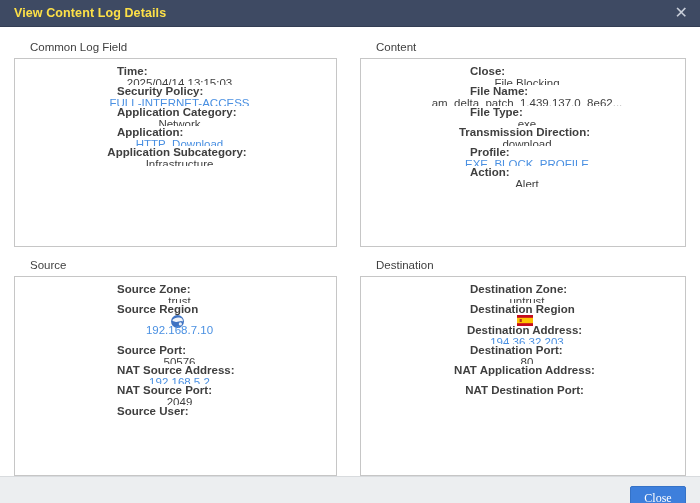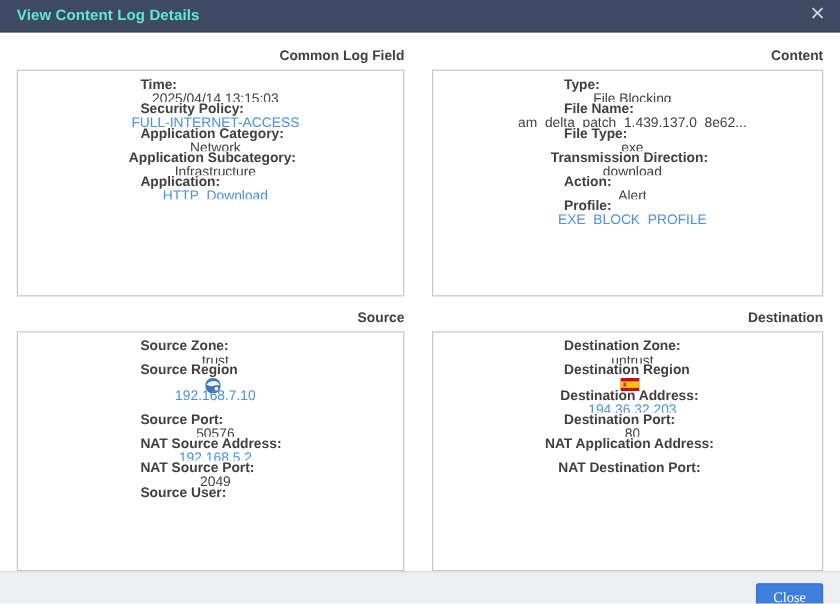--- a/index.html
+++ b/index.html
@@ -6,27 +6,27 @@
   html, body { width: 700px; height: 503px; }
   body { font-family: "Liberation Sans", sans-serif; background: #fff; overflow: hidden; }
 
   .dialog { width: 700px; height: 503px; display: flex; flex-direction: column; background: #fff; }
 
   .titlebar {
     flex: 0 0 27px; height: 27px; background: #3e4a63;
     display: flex; align-items: center; justify-content: space-between;
     padding: 0 12px 0 14px; border-bottom: 1px solid #343e54;
   }
-  .titlebar-title { color: #5eead4; font-size: 12.5px; font-weight: bold; letter-spacing: .1px; }
+  .titlebar-title { color: #fde047; font-size: 12.5px; font-weight: bold; letter-spacing: .1px; }
   .titlebar-x { color: #c9cfda; font-size: 16px; line-height: 1; cursor: pointer; font-weight: normal; }
 
   .content { flex: 1 1 auto; padding: 2px 14px 0 14px; }
   .grid { display: grid; grid-template-columns: 323px 326px; column-gap: 23px; }
 
-  .sec-title { font-size: 11.5px; font-weight: bold; color: #3f3f3f; margin: 12px 0 5px 16px; text-align: right; }
+  .sec-title { font-size: 11.5px; font-weight: normal; color: #3f3f3f; margin: 12px 0 5px 16px; }
   .box { border: 1px solid #c6c6c6; background: #fff; padding: 6px 8px 0 16px; overflow: hidden; }
   .box.tall { height: 189px; }
   .box.short { height: 200px; }
 
   .row { display: flex; align-items: center; height: 20.3px; font-size: 11.5px; color: #3f3f3f; white-space: nowrap; flex-direction: column; }
   .lbl { font-weight: bold; flex: 0 0 auto; min-width: 125px; padding-right: 5px; }
   .col-r .lbl { min-width: 114px; }
   .val { overflow: hidden; text-overflow: ellipsis; }
   .link { color: #4a90e2; cursor: pointer; }
   .icon { display: inline-flex; align-items: center; margin-right: 5px; flex: 0 0 auto; }
@@ -63,56 +63,56 @@
           </div>
           <div class="row">
             <span class="lbl">Security Policy:</span>
             <span class="val link">FULL-INTERNET-ACCESS</span>
           </div>
           <div class="row">
             <span class="lbl">Application Category:</span>
             <span class="val">Network</span>
           </div>
           <div class="row">
+            <span class="lbl">Application:</span>
+            <span class="val link">HTTP_Download</span>
+          </div>
+          <div class="row">
             <span class="lbl">Application Subcategory:</span>
             <span class="val">Infrastructure</span>
-          </div>
-          <div class="row">
-            <span class="lbl">Application:</span>
-            <span class="val link">HTTP_Download</span>
           </div>
         </div>
       </div>
 
       <div class="col-r">
         <div class="sec-title">Content</div>
         <div class="box tall">
           <div class="row">
-            <span class="lbl">Type:</span>
+            <span class="lbl">Close:</span>
             <span class="val">File Blocking</span>
           </div>
           <div class="row">
             <span class="lbl">File Name:</span>
             <span class="val">am_delta_patch_1.439.137.0_8e62...</span>
           </div>
           <div class="row">
             <span class="lbl">File Type:</span>
             <span class="val">exe</span>
           </div>
           <div class="row">
             <span class="lbl">Transmission Direction:</span>
             <span class="val">download</span>
           </div>
           <div class="row">
+            <span class="lbl">Profile:</span>
+            <span class="val link">EXE_BLOCK_PROFILE</span>
+          </div>
+          <div class="row">
             <span class="lbl">Action:</span>
             <span class="val">Alert</span>
-          </div>
-          <div class="row">
-            <span class="lbl">Profile:</span>
-            <span class="val link">EXE_BLOCK_PROFILE</span>
           </div>
         </div>
       </div>
 
       <div class="col-l">
         <div class="sec-title">Source</div>
         <div class="box short">
           <div class="row">
             <span class="lbl">Source Zone:</span>
             <span class="val">trust</span>

